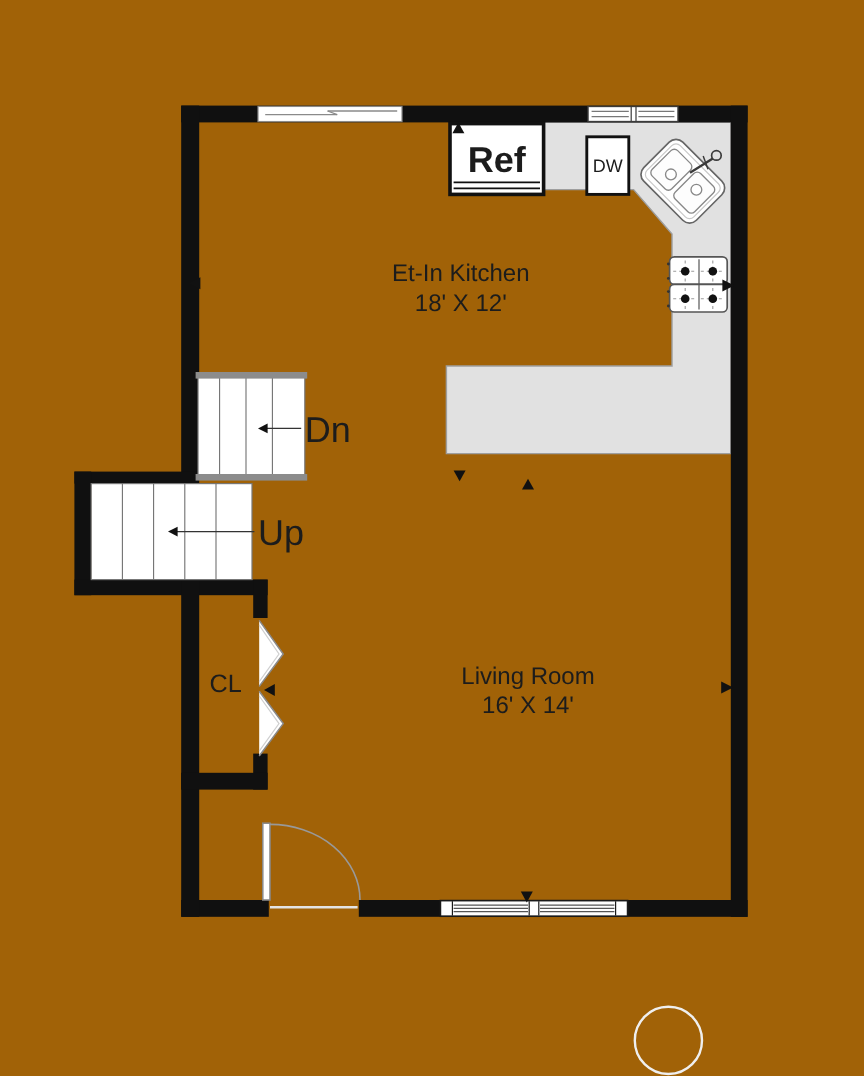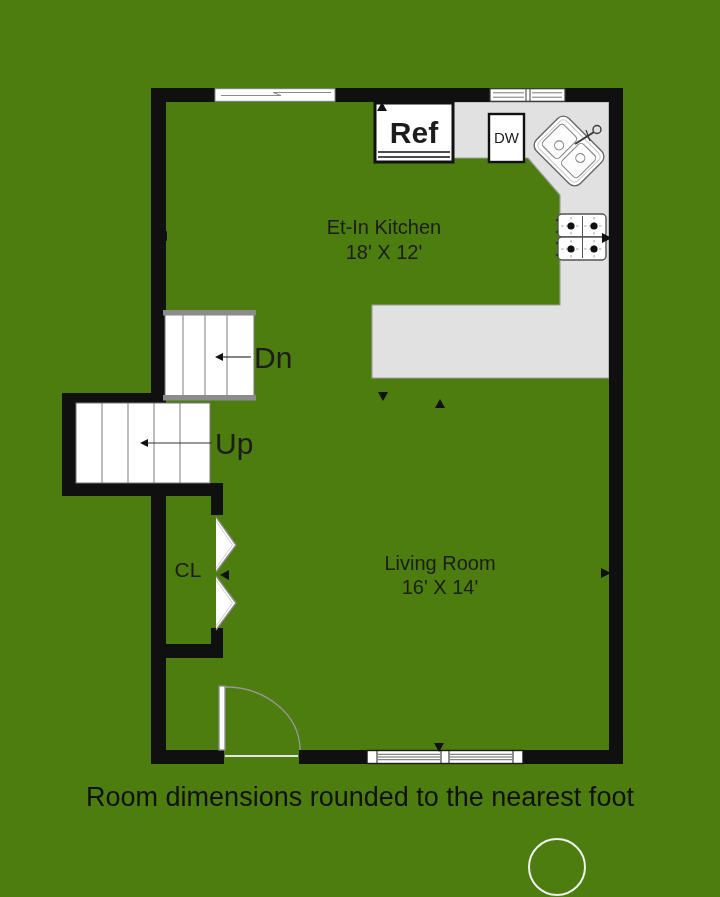--- a/index.html
+++ b/index.html
@@ -1,16 +1,16 @@
 <!DOCTYPE html>
 <html><head>
 <meta charset="utf-8">
 <style>
   html,body{margin:0;padding:0;background:#fff;}
-  .page{position:relative;width:720px;height:897px;background:#4d7c0f;overflow:hidden;
+  .page{position:relative;width:720px;height:897px;background:#a16207;overflow:hidden;
         font-family:"Liberation Sans",sans-serif;}
   .plan-svg{position:absolute;left:0;top:0;}
   .caption{position:absolute;left:0;top:782px;width:720px;text-align:center;
            font-size:27px;color:#111;letter-spacing:0px;
            font-family:"Liberation Sans",sans-serif;}
   .watermark{position:absolute;left:528px;top:838px;width:54px;height:54px;
              border:2px solid #efefef;border-radius:50%;}
   text{font-family:"Liberation Sans",sans-serif;fill:#1c1c1c;}
   .roomlabel{font-size:20px;}
   .stairlabel{font-size:30px;}
@@ -176,17 +176,16 @@
   </g>
 
   <g>
     <text class="roomlabel" x="384" y="234" text-anchor="middle">Et-In Kitchen</text>
     <text class="roomlabel" x="384" y="259" text-anchor="middle">18' X 12'</text>
     <text class="roomlabel" x="440" y="570" text-anchor="middle">Living Room</text>
     <text class="roomlabel" x="440" y="594" text-anchor="middle">16' X 14'</text>
   </g>
 </svg>
 
-<div class="caption">Room dimensions rounded to the nearest foot</div>
 
 <div class="watermark"></div>
 
 </div>
 
 </body></html>

